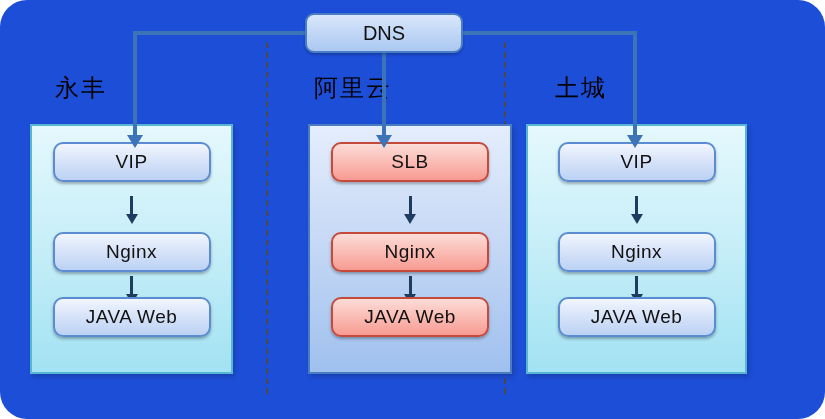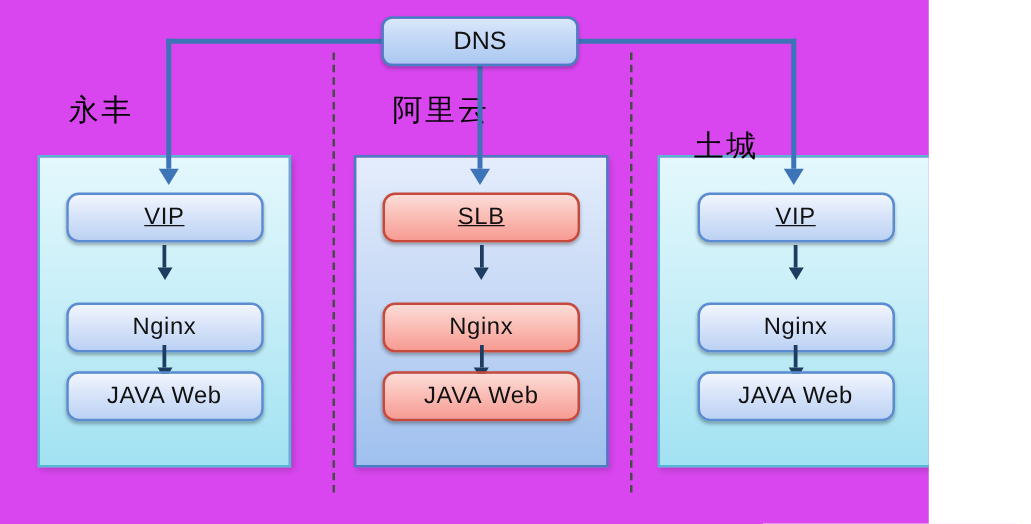--- a/index.html
+++ b/index.html
@@ -1,18 +1,18 @@
 <!DOCTYPE html>
 <html><head>
 <meta charset="utf-8">
 <style>
   html,body{margin:0;padding:0;background:#ffffff;}
   #canvas{
-    position:relative;width:743px;height:419px;overflow:hidden;
-    background:#d946ef;font-family:"Liberation Sans","DejaVu Sans",sans-serif;
+    position:relative;width:825px;height:419px;overflow:hidden;
+    background:#1d4ed8;font-family:"Liberation Sans","DejaVu Sans",sans-serif;border-radius:27px;
   }
 
   
   .conn{position:absolute;background:#3d74b8;z-index:3;}
   .arrowhead-down{
     position:absolute;width:0;height:0;z-index:3;
     border-left:8px solid transparent;border-right:8px solid transparent;
     border-top:13px solid #3d74b8;
   }
 
@@ -43,20 +43,21 @@
     position:absolute;top:124px;height:250px;z-index:1;box-sizing:border-box;
     box-shadow:2px 3px 5px rgba(0,0,0,0.18);
   }
   .panel.cyan{
     border:2px solid #57b7d2;
     background:linear-gradient(to bottom,#e4f8fd 0%,#c9eff8 45%,#a2e2f2 100%);
   }
   .panel.bluepanel{
     border:2px solid #4a7cc0;
     background:linear-gradient(to bottom,#e4edfc 0%,#c4d7f5 50%,#9fc0ee 100%);
+    margin-left:25px;
   }
   .panel-left{left:30px;width:203px;}
   .panel-mid{left:283px;width:204px;}
   .panel-right{left:526px;width:221px;}
 
   
   .node{
     position:absolute;left:50%;transform:translateX(-50%);
     width:158px;height:40px;box-sizing:border-box;border-radius:10px;
     display:flex;align-items:center;justify-content:center;
@@ -64,21 +65,21 @@
     box-shadow:0 2px 3px rgba(0,0,0,0.3);z-index:2;
   }
   .node.blue{
     border:2px solid #5b8bd0;
     background:linear-gradient(to bottom,#f2f6fe 0%,#d8e4f9 45%,#bcd2f4 100%);
   }
   .node.red{
     border:2px solid #c64a3c;
     background:linear-gradient(to bottom,#fcdcd7 0%,#fabcb4 50%,#f79b93 100%);
   }
-  .n1{top:28px;text-decoration:underline;} .n2{top:116px;text-align:right;} .n3{top:171px;}
+  .n1{top:16px;} .n2{top:106px;text-align:right;} .n3{top:171px;}
 
   
   .mini-arrow{
     position:absolute;left:50%;transform:translateX(-50%);z-index:2;
     display:flex;flex-direction:column;align-items:center;
   }
   .ma1{top:70px;} .ma2{top:150px;}
   .ma-shaft{width:3px;height:18px;background:#1e3c5f;}
   .ma-head{
     width:0;height:0;
@@ -102,21 +103,21 @@
   <div class="conn" style="left:633px;top:31px;width:4px;height:104px;"></div>
   <div class="arrowhead-down" style="left:627px;top:135px;"></div>
 
   <div class="dns-box">DNS</div>
 
   <div class="divider" style="left:266px;"></div>
   <div class="divider" style="left:504px;"></div>
 
   <div class="region-label" style="left:55px;">永丰</div>
   <div class="region-label" style="left:314px;">阿里云</div>
-  <div class="region-label" style="left:555px;margin-top:29px;">土城</div>
+  <div class="region-label" style="left:555px;">土城</div>
 
   <div class="panel cyan panel-left">
     <div class="node blue n1">VIP</div>
     <div class="mini-arrow ma1">
       <div class="ma-shaft"></div>
       <div class="ma-head"></div>
     </div>
     <div class="node blue n2">Nginx</div>
     <div class="mini-arrow ma2">
       <div class="ma-shaft"></div>

